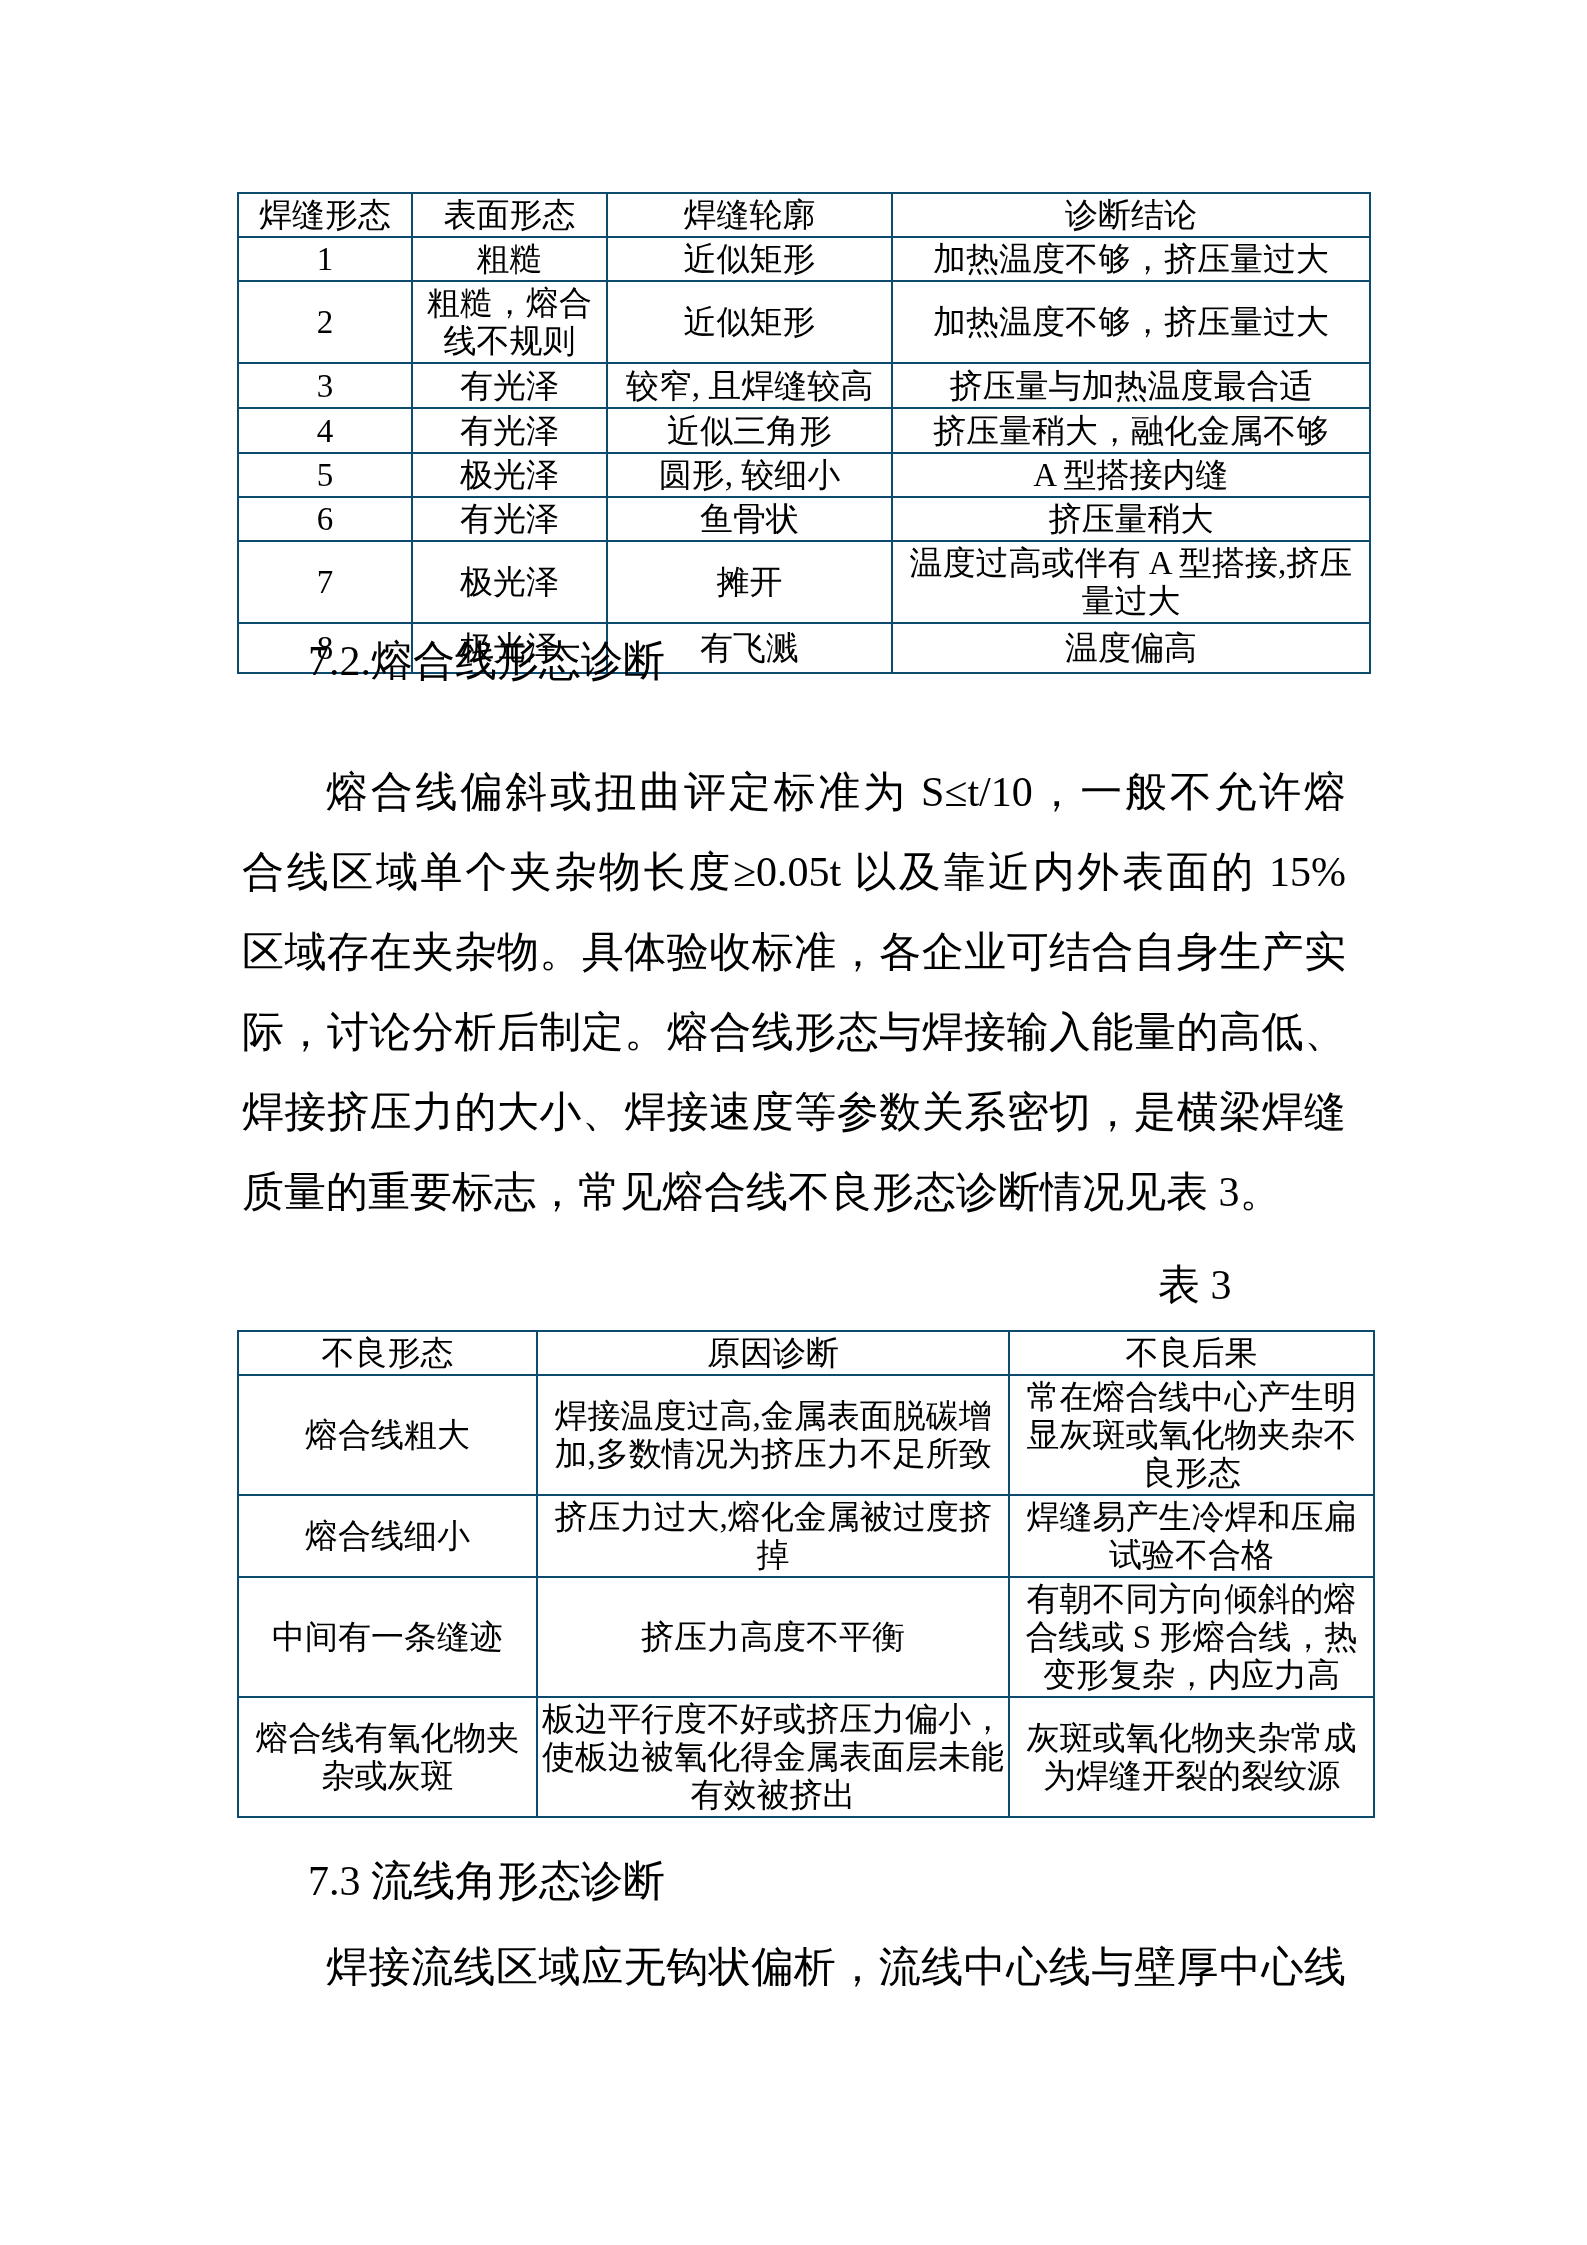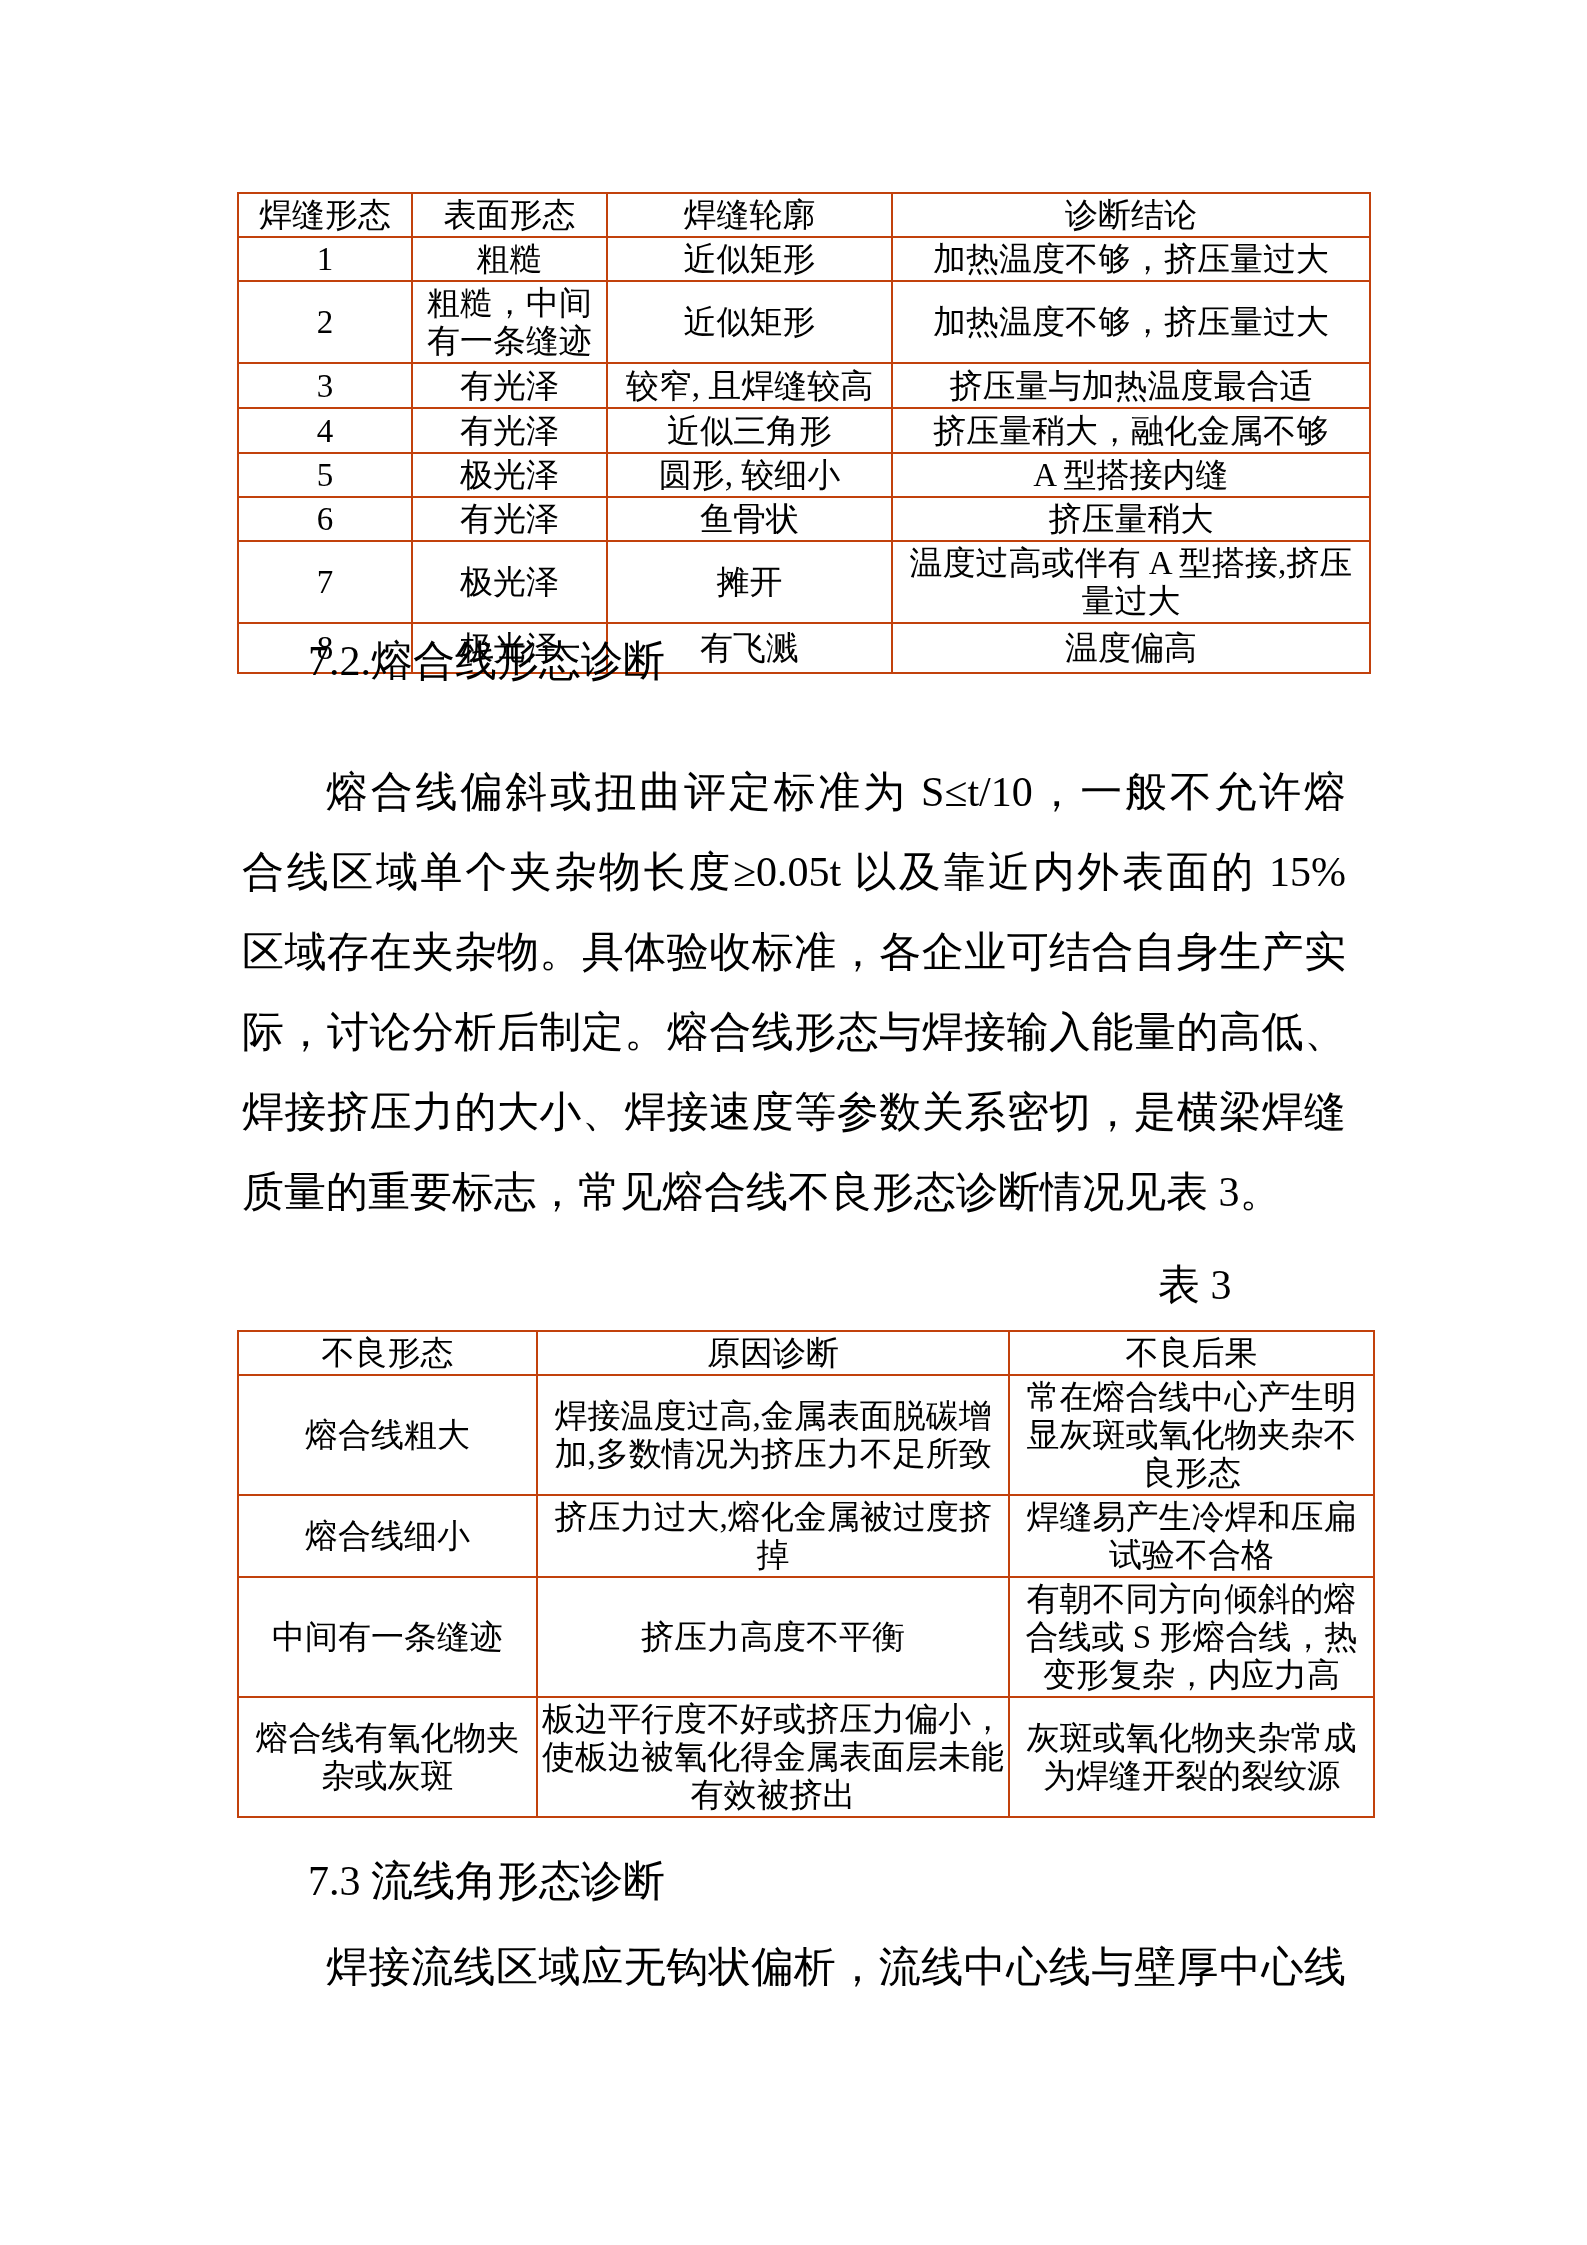--- a/index.html
+++ b/index.html
@@ -11,21 +11,21 @@
     color: #000000;
     font-family: "Liberation Serif", "DejaVu Serif", serif;
     overflow: hidden;
   }
   table.doc-table {
     position: absolute;
     border-collapse: collapse;
     table-layout: fixed;
   }
   table.doc-table td {
-    border: 2px solid #c2410c;
+    border: 2px solid #0c4a6e;
     text-align: center;
     vertical-align: middle;
     font-size: 33px;
     line-height: 38px;
     padding: 2px 4px;
     overflow: hidden;
     word-break: break-word;
   }
   .t1 { left: 237px; top: 192px; width: 1132px; }
   .t2 { left: 237px; top: 1330px; width: 1136px; }
@@ -105,21 +105,21 @@
       <td>诊断结论</td>
     </tr>
     <tr class="rh-s1">
       <td>1</td>
       <td>粗糙</td>
       <td>近似矩形</td>
       <td>加热温度不够，挤压量过大</td>
     </tr>
     <tr class="rh-d1">
       <td>2</td>
-      <td>粗糙，中间有一条缝迹</td>
+      <td>粗糙，熔合线不规则</td>
       <td>近似矩形</td>
       <td>加热温度不够，挤压量过大</td>
     </tr>
     <tr class="rh-s2">
       <td>3</td>
       <td>有光泽</td>
       <td>较窄, 且焊缝较高</td>
       <td>挤压量与加热温度最合适</td>
     </tr>
     <tr class="rh-s3">

